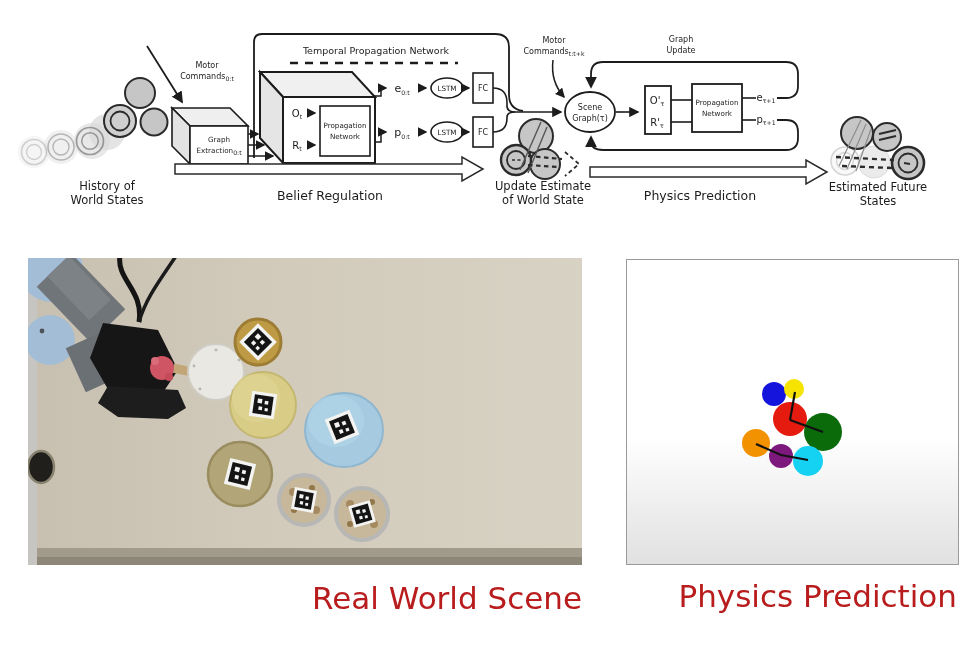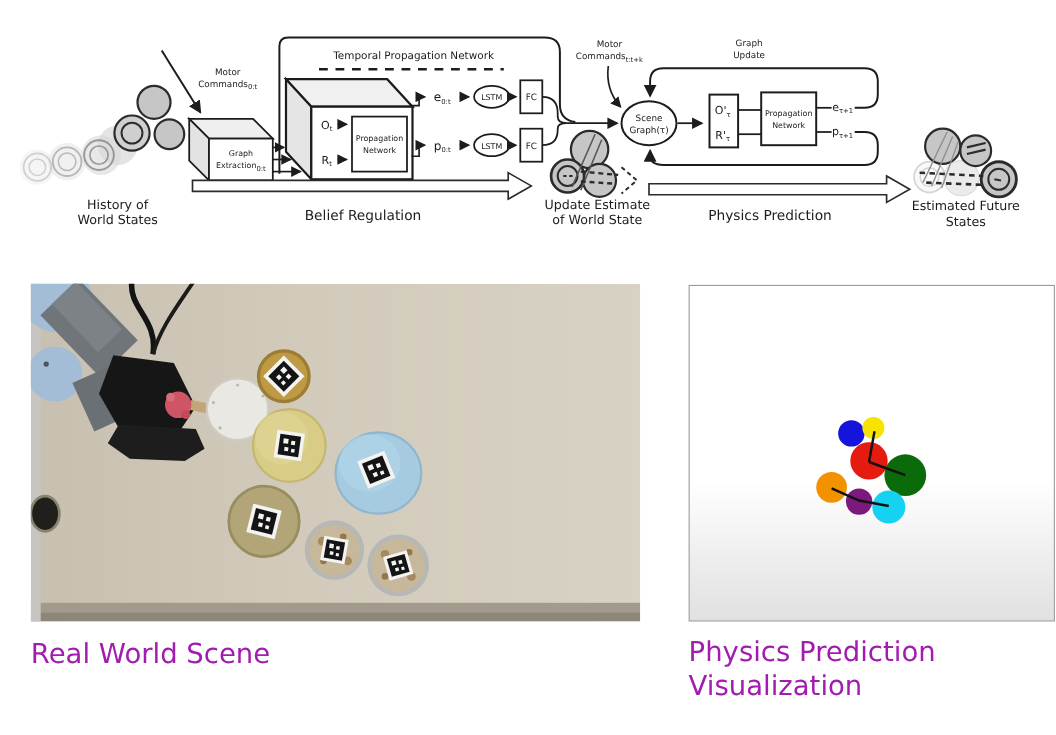--- a/index.html
+++ b/index.html
@@ -7,21 +7,21 @@
   #stage{position:relative;width:960px;height:668px;background:#ffffff;overflow:hidden;}
   svg text{fill:#1c1c1c;}
   .lbl{font-size:8px;}
   .lbl7{font-size:7.2px;}
   .lbl9{font-size:9.5px;}
   .lbl10{font-size:10px;}
   .lbl11{font-size:11.5px;}
   .lbl12{font-size:12.5px;}
   .sub{font-size:6.2px;}
   .mathlbl{font-size:11px;}
-  .caption{position:absolute;color:#a21caf;text-align:left;font-size:25px;line-height:1.22;}
+  .caption{position:absolute;color:#b91c1c;text-align:right;font-size:31px;line-height:1.22;}
   #viz-panel{position:absolute;left:626px;top:259px;width:331px;height:304px;border:1px solid #9a9a9a;
              background:linear-gradient(180deg,#ffffff 0%,#ffffff 58%,#ececec 84%,#e1e1e1 100%);}
   #viz-panel svg{position:absolute;left:0;top:0;}
 </style>
 </head>
 <body>
 
 <div id="stage">
 
   
@@ -306,16 +306,15 @@
         <polyline points="168,132 163,160" fill="none" stroke="#111111" stroke-width="2.2"></polyline>
         <polyline points="163,160 196,172" fill="none" stroke="#111111" stroke-width="2.2"></polyline>
         <polyline points="129,184 154,195 181,200" fill="none" stroke="#111111" stroke-width="2.2"></polyline>
       </svg>
   </div>
 
   
   <div class="caption" style="left:28px;top:580px;width:554px;"><span>Real World Scene</span></div>
   <div class="caption" style="left:626px;top:578px;width:331px;">
     <div>Physics Prediction</div>
-    <div>Visualization</div>
   </div>
 
 </div>
 
 </body></html>

